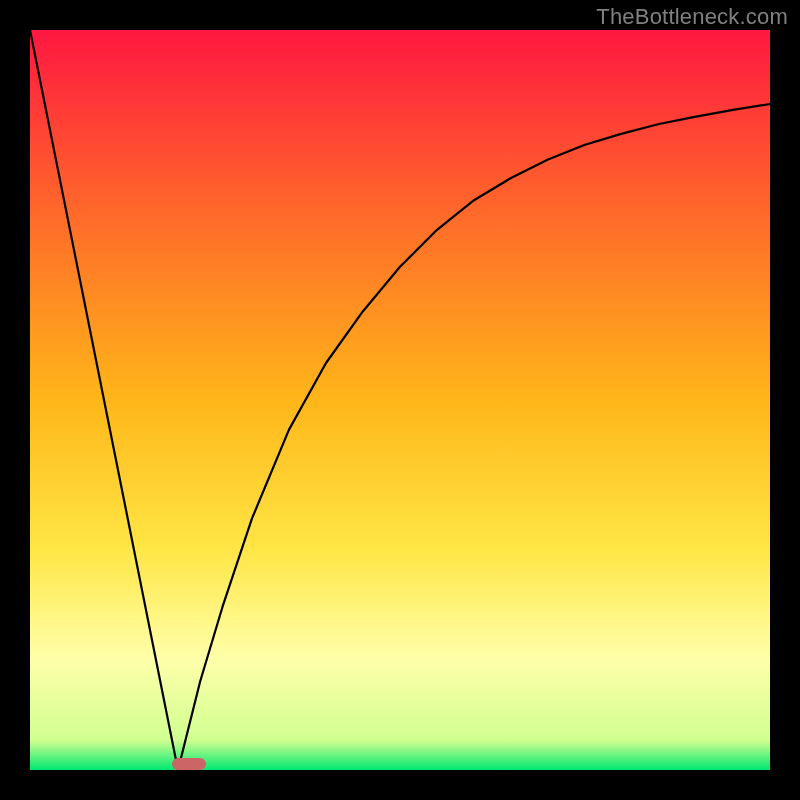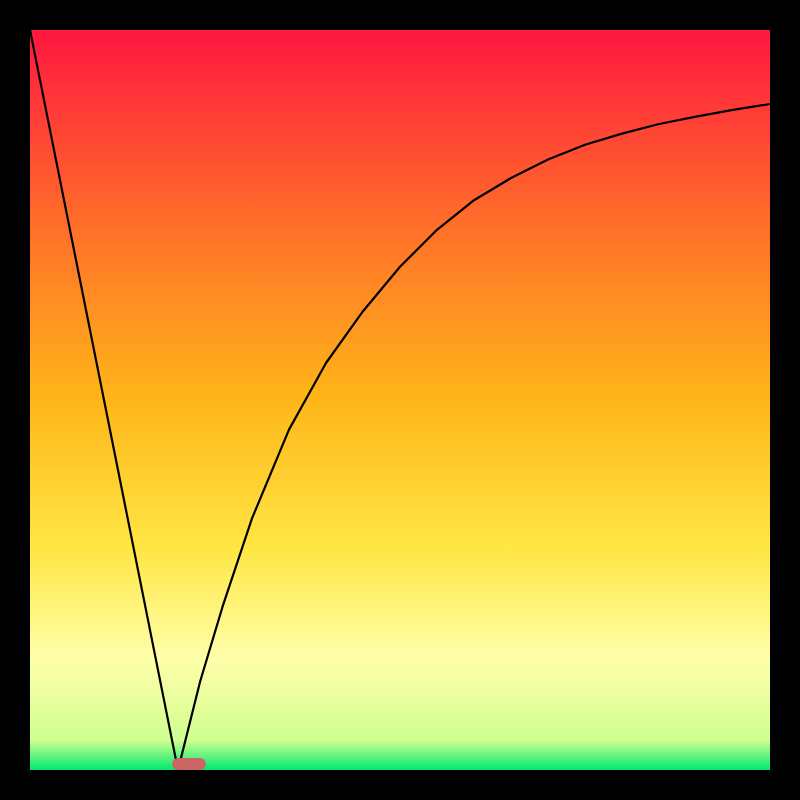--- a/index.html
+++ b/index.html
@@ -50,20 +50,21 @@
     position: absolute;
     background: #cc6666;
     border-radius: 6px;
     z-index: 4;
   }
 </style>
 </head>
 <body>
 <div class="outer">
 
+  <div class="watermark">TheBottleneck.com</div>
 
   <div class="plot">
 
     <div class="gradient" id="grad" style="background: linear-gradient(rgb(255, 23, 64) 0%, rgb(255, 106, 42) 25%, rgb(255, 182, 25) 50%, rgb(255, 230, 68) 70%, rgb(255, 255, 170) 85%, rgb(208, 255, 144) 96%, rgb(0, 232, 112) 100%);"></div>
 
     <svg class="curve" viewBox="0 0 740 740" preserveAspectRatio="none">
       <path id="curve-path" fill="none" stroke-width="2.2" stroke-linejoin="round" stroke-linecap="round" d="M0.00 0.00 L148.00 740.00 L148.00 740.00 L170.20 651.20 L192.40 577.20 L222.00 488.40 L259.00 399.60 L296.00 333.00 L333.00 281.20 L370.00 236.80 L407.00 199.80 L444.00 170.20 L481.00 148.00 L518.00 129.50 L555.00 114.70 L592.00 103.60 L629.00 93.98 L666.00 86.58 L703.00 79.92 L740.00 74.00" stroke="#000000"></path>
     </svg>
 
     <div class="marker" id="marker" style="left: 142.45px; width: 33.3px; height: 11.84px; bottom: 0px; background: rgb(204, 102, 102);"></div>

